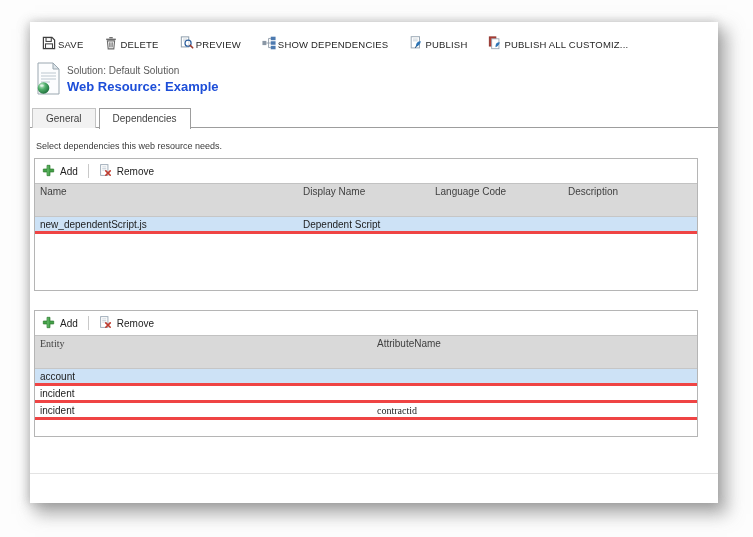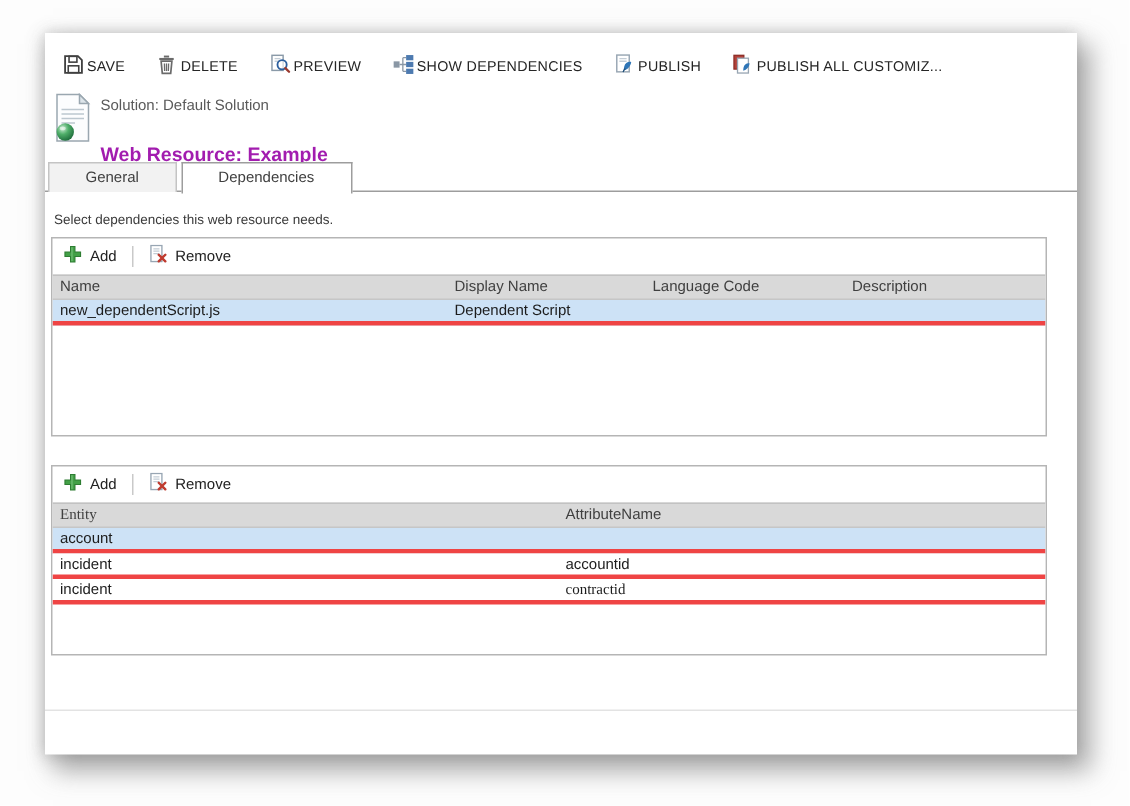--- a/index.html
+++ b/index.html
@@ -18,36 +18,36 @@
   }
   
   .cmdbar { position:absolute; left:12px; top:13px; height:18px; display:flex; align-items:center; gap:21px; }
   .cmd { display:flex; align-items:center; gap:2px; font-size:9.5px; color:#262626; letter-spacing:.2px; cursor:pointer; white-space:nowrap; }
   .cmd svg { width:14px; height:14px; flex:0 0 auto; }
   
   .doc-header { position:absolute; left:6px; top:40px; display:flex; gap:6px; }
   .doc-icon svg { width:25px; height:33px; }
   .hdr-text { display:flex; flex-direction:column; padding-top:3px; }
   .solution-label { font-size:10px; color:#5a5a5a; }
-  .page-title { font-size:13px; font-weight:bold; color:#a21caf; margin-top:19px; }
+  .page-title { font-size:13px; font-weight:bold; color:#1d4ed8; margin-top:3px; }
   
   .tabstrip { position:absolute; left:0; top:86px; width:100%; height:20px; box-sizing:border-box; border-bottom:1px solid #9d9d9d; display:flex; padding-left:2px; }
-  .tab { box-sizing:border-box; height:20px; padding:4px 24px 0; font-size:10px; color:#3f3f3f; background:#f2f2f2; border:1px solid #c4c4c4; border-bottom:none; margin-right:3px; cursor:pointer; white-space:nowrap; }
+  .tab { box-sizing:border-box; height:20px; padding:4px 13px 0; font-size:10px; color:#3f3f3f; background:#f2f2f2; border:1px solid #c4c4c4; border-bottom:none; margin-right:3px; cursor:pointer; white-space:nowrap; }
   .tab.active { background:#fff; border-color:#9d9d9d; position:relative; z-index:2; margin-bottom:-1px; height:21px; }
   
   .desc { position:absolute; left:6px; top:119px; font-size:9px; color:#3a3a3a; }
   
   .panel { position:absolute; left:4px; width:664px; border:1px solid #b5b5b5; background:#fff; box-sizing:border-box; overflow:hidden; }
   #panel1 { top:136px; height:133px; }
   #panel2 { top:288px; height:127px; }
   .grid-toolbar { height:24px; display:flex; align-items:center; padding-left:7px; }
   .tb-btn { display:flex; align-items:center; gap:5px; font-size:10px; color:#222; cursor:pointer; }
   .tb-btn svg { width:13px; height:13px; }
   .tb-sep { width:1px; height:14px; background:#c9c9c9; margin:0 10px; }
-  .grid-header { display:flex; height:17px; background:#d9d9d9; border-top:1px solid #c2c2c2; border-bottom:1px solid #c6c6c6; box-sizing:border-box; }
+  .grid-header { display:flex; height:34px; background:#d9d9d9; border-top:1px solid #c2c2c2; border-bottom:1px solid #c6c6c6; box-sizing:border-box; }
   .gh-cell { font-size:10px; color:#3f3f3f; padding:2px 0 0 5px; box-sizing:border-box; white-space:nowrap; overflow:hidden; cursor:pointer; }
   .grid-row { display:flex; height:17px; background:#fff; border-bottom:3px solid #ef4444; box-sizing:border-box; cursor:pointer; }
   .g-cell { font-size:10px; color:#1c1c1c; padding:2px 0 0 5px; box-sizing:border-box; white-space:nowrap; overflow:hidden; }
   .bottom-line { position:absolute; left:0; top:451px; width:100%; border-top:1px solid #e3e3e3; }
 </style>
 </head>
 <body>
 
 <div class="window">
 
@@ -228,21 +228,20 @@
       <div class="grid-header" style="background: rgb(217, 217, 217);">
           <div class="gh-cell" style="width: 337px; flex: 0 0 auto; font-family: Liberation Serif, serif;">Entity</div>
           <div class="gh-cell" style="flex: 1 1 auto;">AttributeName</div>
         </div>
       <div class="grid-body">
           <div class="grid-row selected" style="background: rgb(205, 226, 246); flex-direction: column;">
             <div class="g-cell" style="width: 337px; flex: 0 0 auto;">account</div>
           </div>
           <div class="grid-row">
             <div class="g-cell" style="width: 337px; flex: 0 0 auto;">incident</div>
-            <div class="g-cell" style="flex: 1 1 auto;">accountid</div>
           </div>
           <div class="grid-row">
             <div class="g-cell" style="width: 337px; flex: 0 0 auto;">incident</div>
             <div class="g-cell" style="flex: 1 1 auto; font-family: Liberation Serif, serif;">contractid</div>
           </div>
         </div>
     </div>
   </div>
 
   <div class="bottom-line"></div>

